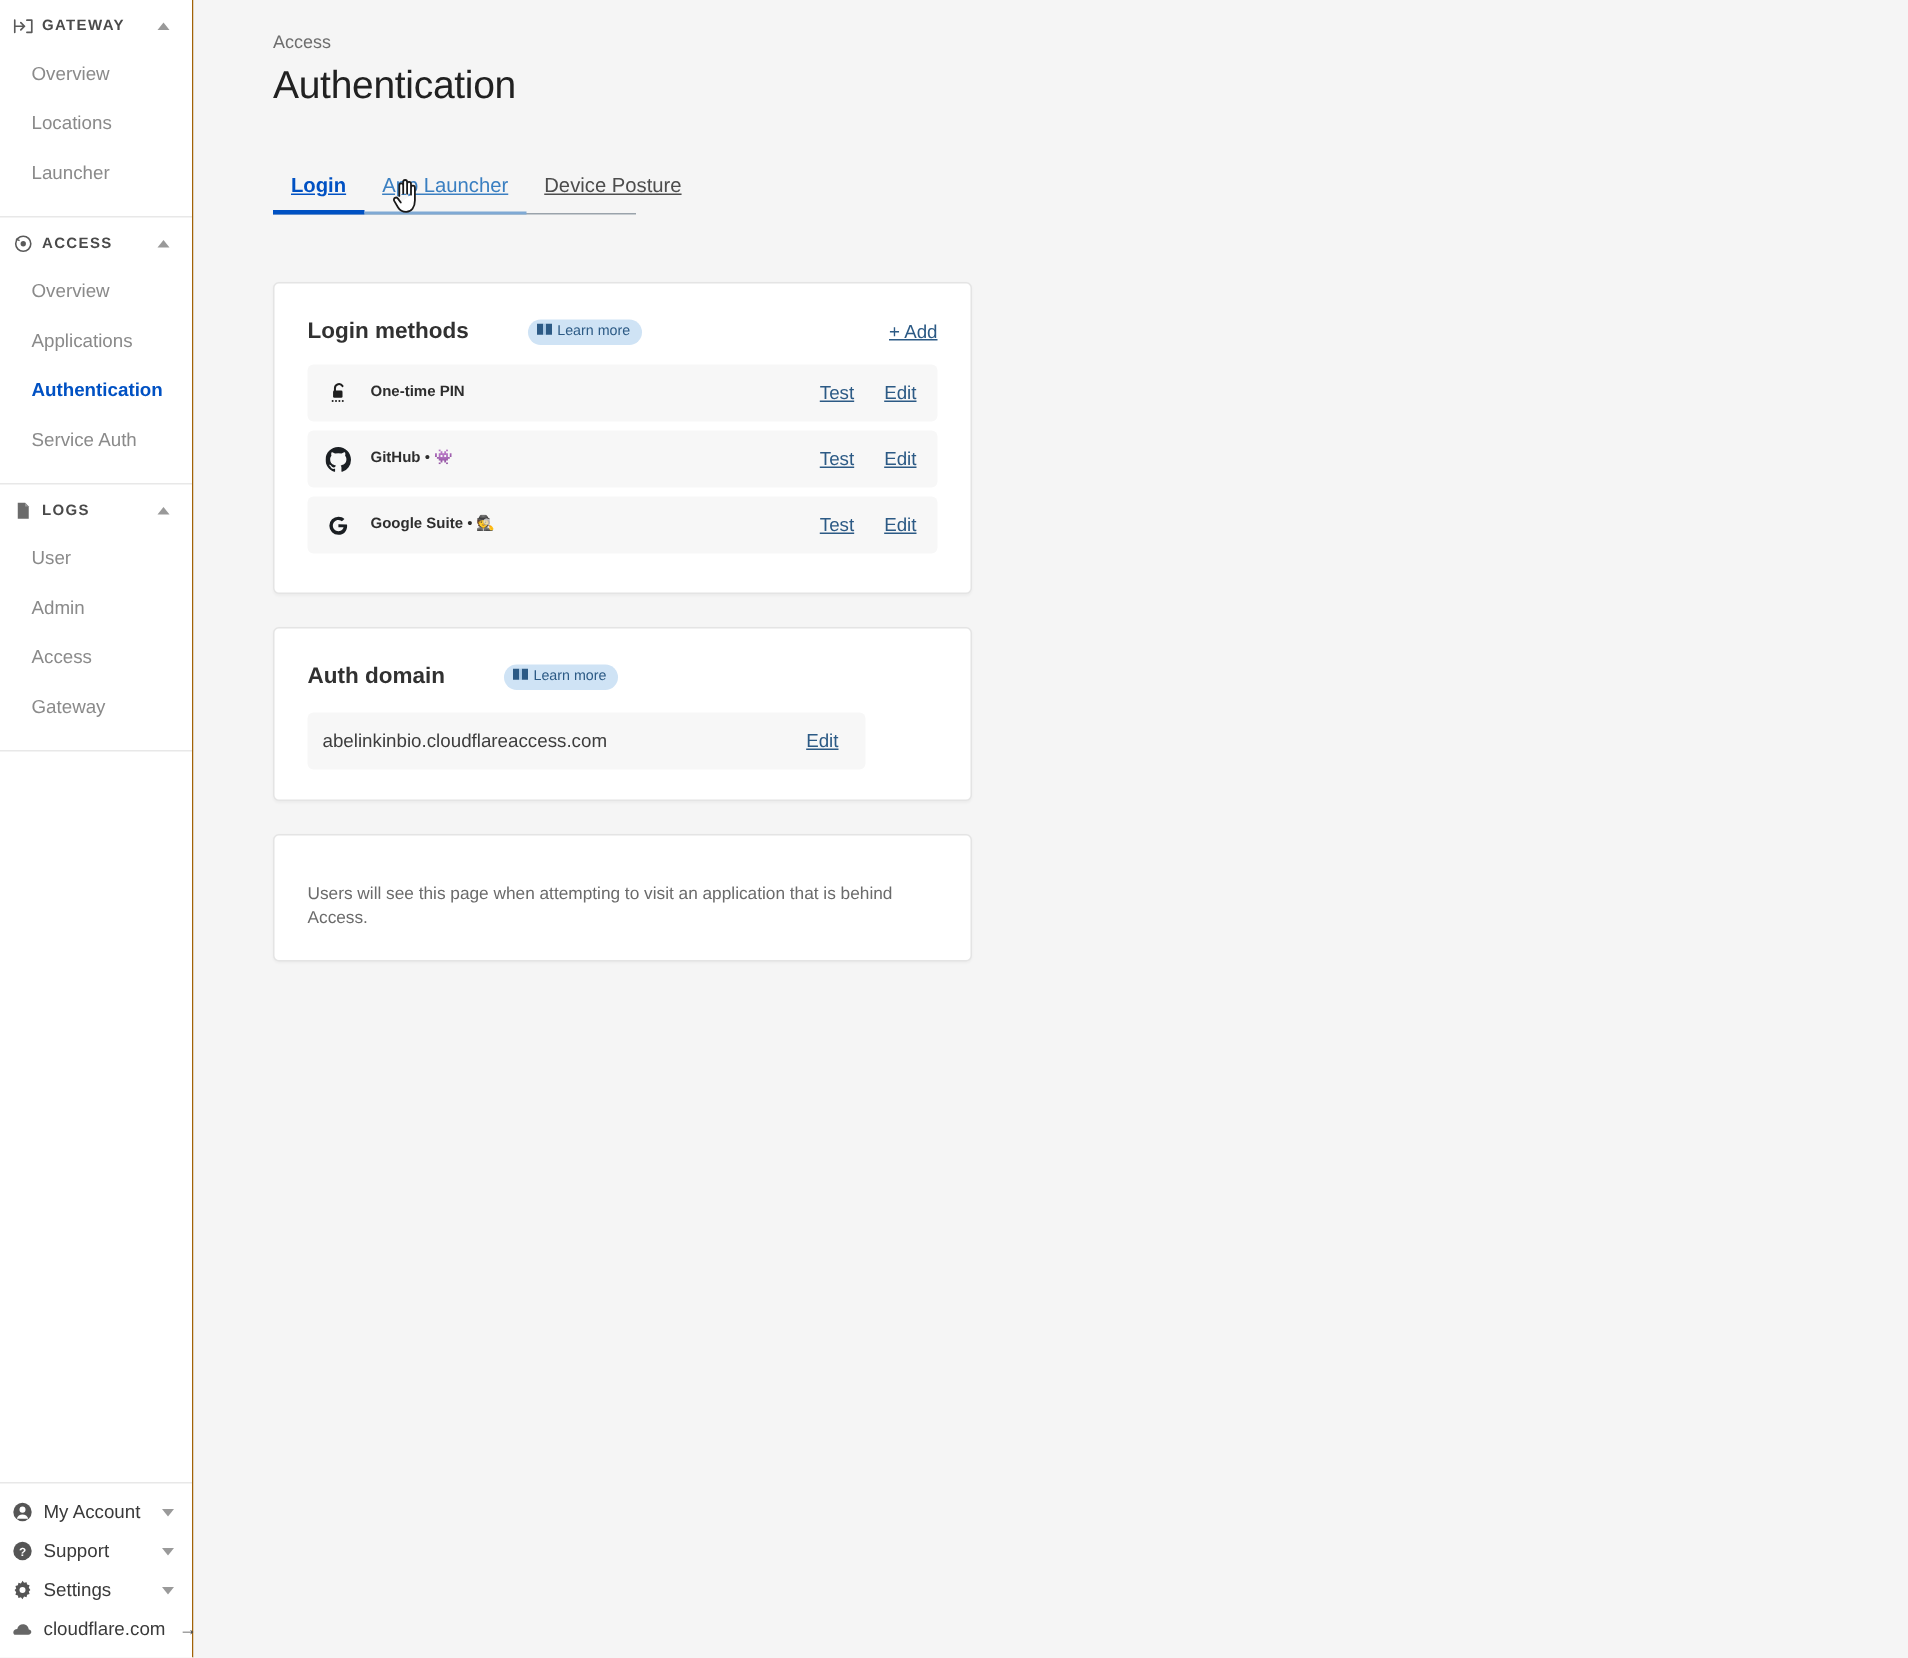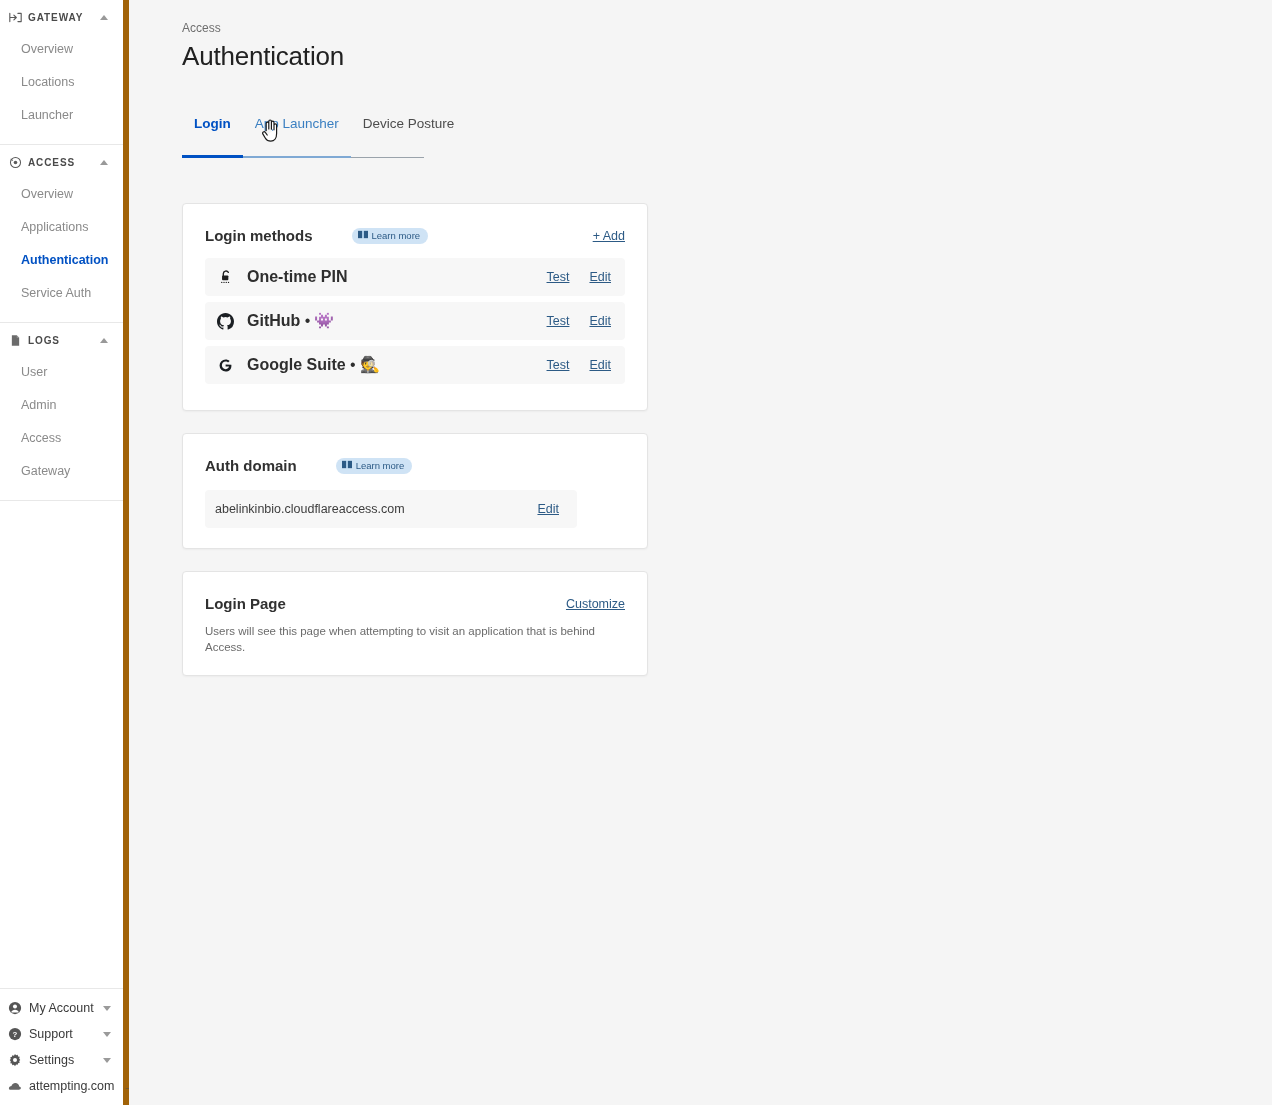--- a/index.html
+++ b/index.html
@@ -8,21 +8,21 @@
     background: #f5f5f5;
     font-family: "Liberation Sans", sans-serif;
     overflow: hidden;
   }
   .app { position: relative; width: 1272px; height: 1105px; display: flex; }
 
   
   .sidebar {
     width: 129px; min-width: 129px; height: 1105px;
     background: #ffffff;
-    border-right: 6px solid #a16207;
+    border-right: 1px solid #a16207;
     position: relative;
   }
   .side-scroll { position: absolute; top: 0; left: 0; right: 0; bottom: 0; }
 
   .sec { border-bottom: 1px solid #e8e8e8; }
   .sec-head {
     display: flex; align-items: center;
     height: 24px; padding: 0 9px;
     margin-top: 5px;
     gap: 6px;
@@ -75,25 +75,26 @@
 
   .tabs {
     margin-top: 42px;
     display: flex;
     width: 242px;
     border-bottom: 1px solid #9aa3ab;
   }
   .tab {
     font-size: 13.5px;
     color: #4d4d4d;
-    padding: 0 12px 24px 12px;
+    padding: 0 12px 9px 12px;
     cursor: pointer;
     position: relative;
     white-space: nowrap;
     line-height: 18px;
+    text-decoration: underline;
   }
   .tab.active { color: #0051c3; font-weight: bold; }
   .tab.active::after {
     content:""; position:absolute; left:0; right:0; bottom:-1px; height:3px; background:#0051c3;
   }
   .tab.hovered { color: #3a7fc1; }
   .tab.hovered::after {
     content:""; position:absolute; left:0; right:0; bottom:-1px; height:2px; background:#7fa9d4;
   }
 
@@ -125,21 +126,21 @@
   .method-list { margin-top: 12px; }
   .method-row {
     display: flex; align-items: center;
     background: #f7f7f7;
     border-radius: 4px;
     height: 38px;
     padding: 0 14px 0 12px;
     margin-bottom: 6px;
   }
   .method-ico { width: 22px; flex: 0 0 22px; display: flex; align-items: center; justify-content: flex-start; }
-  .method-name { font-size: 16px; font-weight: bold; color: #2e2e2e; margin-left: 8px; flex: 1; line-height: 16px; }
+  .method-name { font-size: 10px; font-weight: bold; color: #2e2e2e; margin-left: 8px; flex: 1; line-height: 16px; }
   .method-name .emoji { font-weight: normal; }
   .method-actions { display: flex; gap: 20px; }
 
   .card-desc { font-size: 11.5px; color: #6b6b6b; line-height: 16px; margin-top: 9px; max-width: 424px; }
 
   .domain-row {
     display: flex; align-items: center;
     background: #f7f7f7; border-radius: 4px;
     height: 38px; padding: 0 18px 0 10px;
     margin-top: 14px; width: 372px;
@@ -245,21 +246,21 @@
         </span>
         <span class="b-label">Settings</span>
         <span class="bot-caret"></span>
       </div>
       <div class="bot-row">
         <span class="b-ico">
           <svg width="14" height="11" viewBox="0 0 16 11">
               <path d="M1 9.3h11.4c1.3 0 2.3-.9 2.3-2 0-1-.8-1.8-1.9-1.9C12.6 3.1 10.7 1.4 8.4 1.4 6.2 1.4 4.4 2.9 4 4.9c-1.7.1-3 1.2-3 2.6 0 .7.4 1.4 1 1.8z" fill="#666"></path>
             </svg>
         </span>
-        <span class="b-label">attempting.com</span>
+        <span class="b-label">cloudflare.com</span>
         <span class="ext-arrow">→</span>
       </div>
     </div>
   </nav>
 
   <main class="main">
     <div class="main-inner">
 
       <div class="breadcrumb">Access</div>
       <h1 class="page-title">Authentication</h1>
@@ -352,25 +353,20 @@
               <span>Learn more</span>
             </span>
           </div>
           <div class="domain-row">
             <span class="domain-val">abelinkinbio.cloudflareaccess.com</span>
             <span class="link">Edit</span>
           </div>
         </section>
 
         <section class="card">
-          <div class="card-head">
-            <span class="card-title">Login Page</span>
-            <span class="card-head-spacer"></span>
-            <span class="link">Customize</span>
-          </div>
           <p class="card-desc">Users will see this page when attempting to visit an application that is behind Access.</p>
         </section>
 
       </div>
     </div>
 
     <span class="cursor-ptr" style="left:132px; top:119px;">
       <svg width="22" height="26" viewBox="0 0 22 26">
         <path d="M5.2 11.6V4.6c0-.8.6-1.4 1.3-1.4s1.3.6 1.3 1.4v5.2M7.8 10V2.4c0-.8.6-1.4 1.3-1.4s1.3.6 1.3 1.4V10M10.4 10.2V3.6c0-.8.6-1.4 1.3-1.4s1.3.6 1.3 1.4v6.6M13 10.8V6.2c0-.8.6-1.4 1.3-1.4s1.3.6 1.3 1.4v8.4c0 4.6-2.3 7.6-5.8 7.6-2.6 0-4.2-.9-5.4-2.9l-2.6-4.4c-.4-.7-.2-1.6.5-2 .7-.4 1.6-.2 2 .5l1.9 2.6" fill="#ffffff" stroke="#1a1a1a" stroke-width="1.2" stroke-linecap="round" stroke-linejoin="round"></path>
       </svg>

